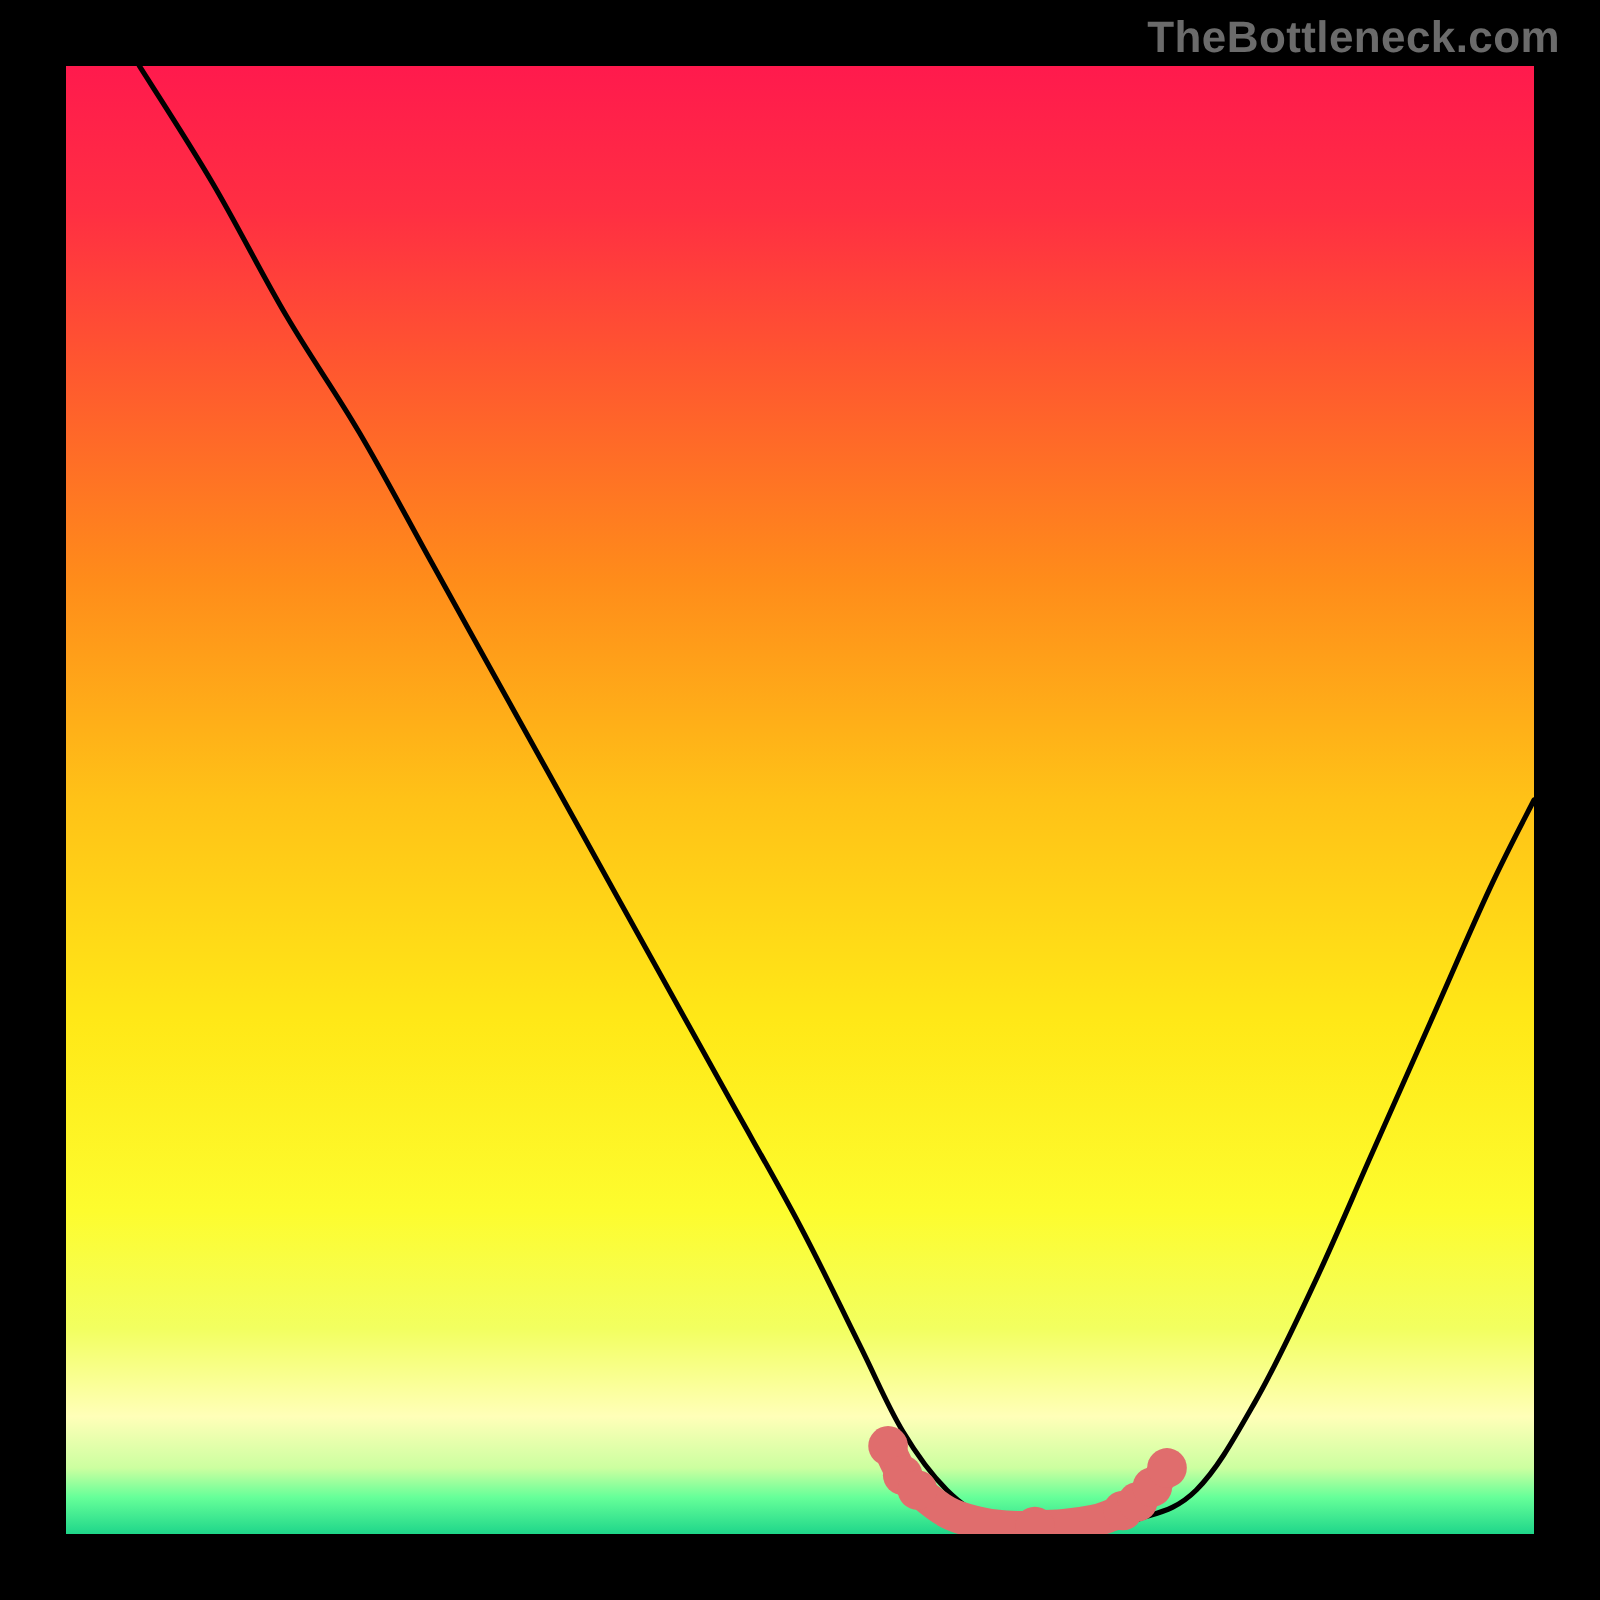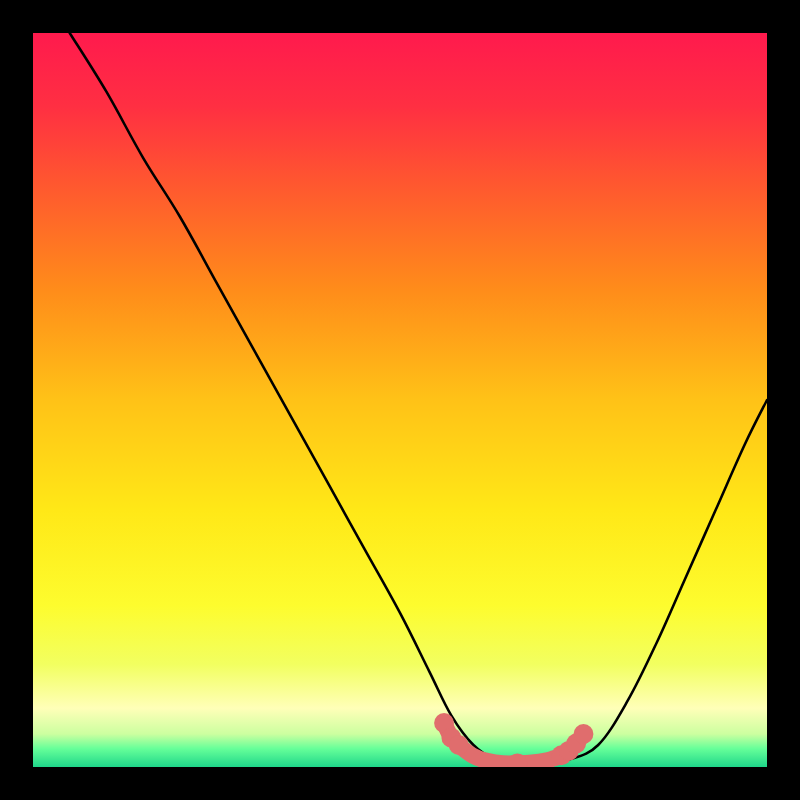--- a/index.html
+++ b/index.html
@@ -36,20 +36,21 @@
     position: absolute;
     inset: 0;
     width: 100%;
     height: 100%;
   }
 </style>
 </head>
 <body>
 
 <div class="frame">
+  <div class="watermark">TheBottleneck.com</div>
   <div class="plot">
     <svg class="gradient" viewBox="0 0 100 100" preserveAspectRatio="none">
       <defs>
         <linearGradient id="bg" x1="0" y1="0" x2="0" y2="1">
             <stop offset="0%" stop-color="#ff1a4d"></stop>
             <stop offset="10%" stop-color="#ff2f42"></stop>
             <stop offset="20%" stop-color="#ff5530"></stop>
             <stop offset="35%" stop-color="#ff8c1a"></stop>
             <stop offset="50%" stop-color="#ffc217"></stop>
             <stop offset="65%" stop-color="#ffe817"></stop>

